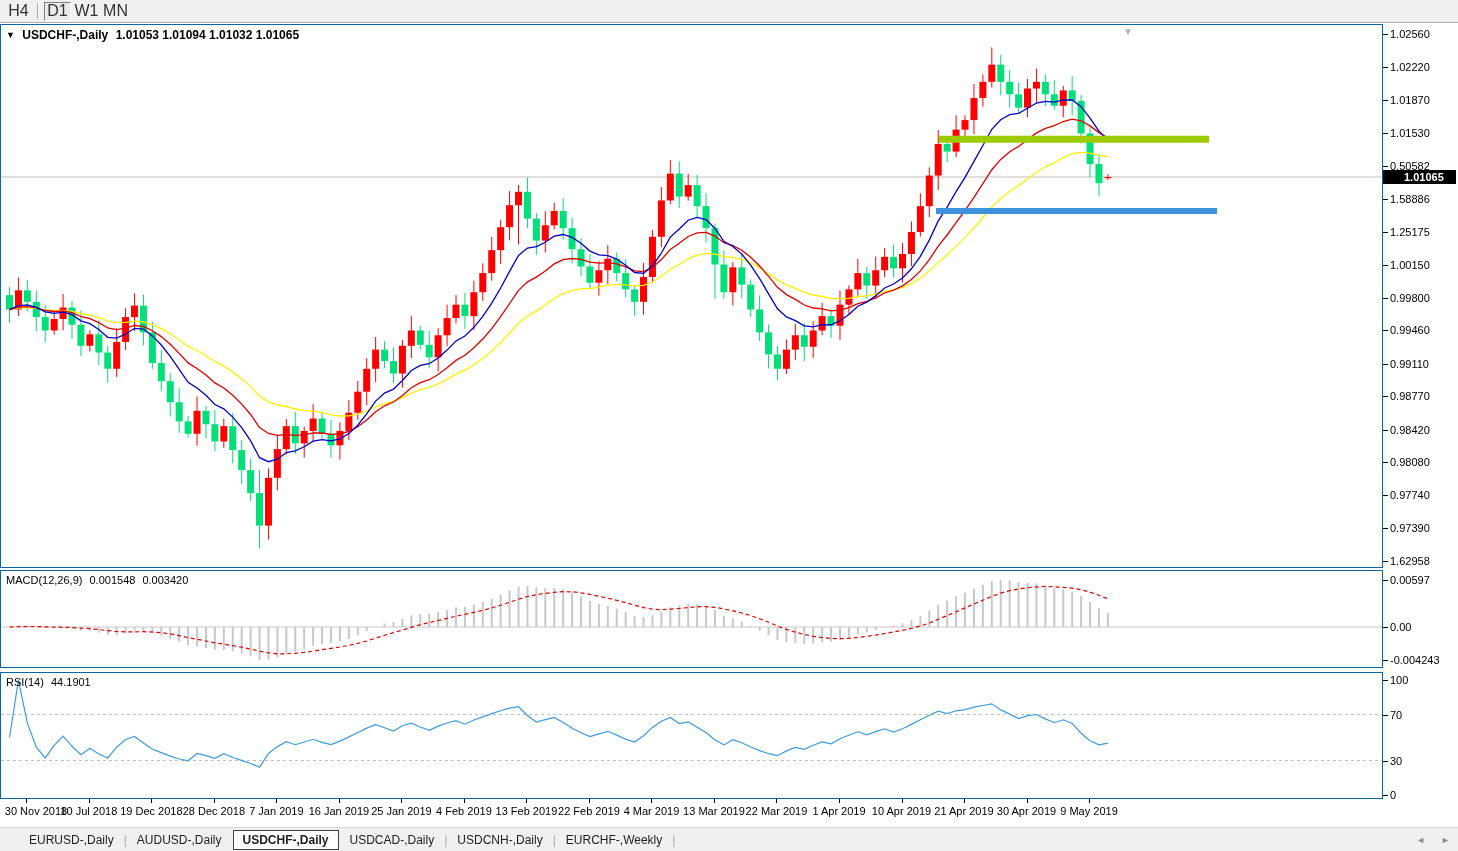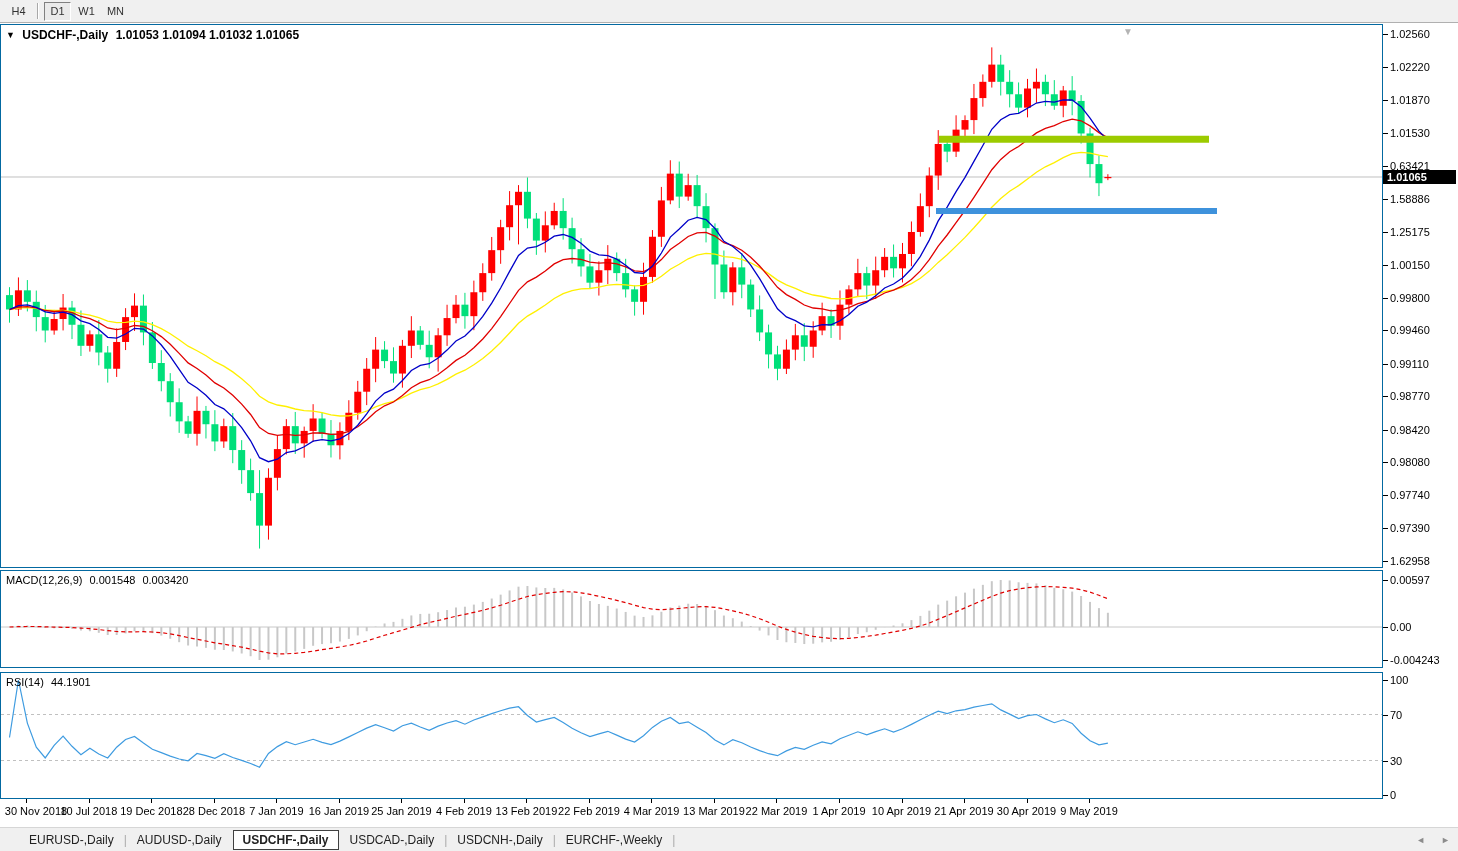--- a/index.html
+++ b/index.html
@@ -1,21 +1,21 @@
 <!DOCTYPE html>
 <html><head>
 <meta charset="utf-8">
 <style>
   html,body{margin:0;padding:0;width:1458px;height:851px;background:#fff;overflow:hidden;
     font-family:"Liberation Sans",sans-serif;position:relative}
   
   .toolbar{position:absolute;left:0;top:0;width:1458px;height:23px;background:#f0f0f0;
     border-bottom:1px solid #b0b0b0;display:flex;align-items:center;padding-left:4px;box-sizing:border-box}
   .tf-btn{height:19px;min-width:27px;display:flex;align-items:center;justify-content:center;
-    font-size:11px;color:#333;margin:0 1px;border:1px solid transparent;box-sizing:border-box}
+    font-size:16px;color:#333;margin:0 1px;border:1px solid transparent;box-sizing:border-box}
   .tf-btn.active{background:#eaeaea;border-color:#808080 #ffffff #ffffff #808080}
   .tf-sep{width:1px;height:16px;background:#a8a8a8;border-right:1px solid #fff;margin:0 4px}
   
   .plot{position:absolute;left:0;width:1383px;background:#fff;border:1px solid #0369a1;box-sizing:border-box}
   #price-plot{top:24px;height:544px}
   #macd-plot{top:570px;height:98px}
   #rsi-plot{top:672px;height:127px}
   .plot svg{position:absolute;left:0;top:0}
   .pane-label{position:absolute;left:5px;top:3px;font-size:11px;color:#000;white-space:nowrap;z-index:5}
   #price-plot .pane-label{font-size:12px;font-weight:bold}
@@ -23,21 +23,21 @@
   .dd-icon{font-size:9px;vertical-align:1px}
   .shift-marker{position:absolute;left:1122px;top:1px;font-size:10px;color:#b4b4b4;z-index:4}
   
   .axcol{position:absolute;left:1383px;width:75px;background:#fff}
   #price-axis{top:24px;height:544px}
   #macd-axis{top:570px;height:98px}
   #rsi-axis{top:672px;height:127px}
   .axlab{position:absolute;left:7px;font-size:11px;line-height:12px;color:#000;white-space:nowrap}
   .axlab::before{content:"";position:absolute;left:-7px;top:6px;width:5px;height:1px;background:#000}
   .price-badge{position:absolute;left:0;width:73px;height:14px;background:#000;color:#fff;
-    font-size:11px;font-weight:bold;line-height:14px;padding-left:4px;box-sizing:border-box;z-index:6}
+    font-size:11px;font-weight:bold;line-height:14px;padding-left:21px;box-sizing:border-box;z-index:6}
   
   .date-axis{position:absolute;left:0;top:799px;width:1383px;height:26px;background:#fff}
   .dtick{position:absolute;top:0;width:1px;height:4px;background:#000}
   .dlab{position:absolute;top:6px;font-size:11px;color:#000;transform:translateX(-50%);white-space:nowrap}
   
   .tabbar{position:absolute;left:0;top:827px;width:1458px;height:24px;background:#f0f0f0;
     border-top:1px solid #d6d6d6;display:flex;align-items:center;font-size:12px;color:#222;
     box-sizing:border-box;padding-left:20px}
   .tab{padding:2px 9px;white-space:nowrap}
   .tab.active{background:#fff;border:1px solid #404040;font-weight:bold;margin:0 2px}
@@ -472,21 +472,21 @@
       <line x1="0" y1="87.5" x2="1381" y2="87.5" stroke="#C0C0C0" stroke-width="1" stroke-dasharray="3 3"></line>
       <polyline points="8.5,64.5 17.43,7.0 26.36,50.1 35.29,74.1 44.22,84.9 53.15,72.3 62.08,63.2 71.00999999999999,73.3 79.94,81.8 88.87,75.3 97.8,81.0 106.72999999999999,85.0 115.66,74.2 124.59,66.5 133.51999999999998,63.5 142.45,70.1 151.38,76.3 160.31,79.6 169.24,83.1 178.17,86.0 187.1,87.8 196.03,80.5 204.95999999999998,82.7 213.89,85.4 222.82,80.6 231.75,84.5 240.68,87.4 249.60999999999999,90.5 258.53999999999996,94.2 267.46999999999997,80.4 276.4,73.6 285.33,68.7 294.26,71.7 303.19,69.0 312.12,66.3 321.05,69.3 329.98,71.5 338.90999999999997,68.1 347.84,63.9 356.77,59.5 365.7,55.1 374.63,51.7 383.56,54.8 392.49,58.0 401.41999999999996,52.7 410.34999999999997,50.1 419.28,54.0 428.21,57.4 437.14,53.1 446.07,50.0 455,47.7 463.93,51.2 472.86,47.0 481.78999999999996,43.9 490.71999999999997,40.6 499.65,37.7 508.58,35.1 517.51,33.7 526.4399999999999,42.5 535.37,49.0 544.3,46.6 553.23,44.4 562.16,49.5 571.09,55.3 580.02,59.7 588.9499999999999,63.6 597.88,60.9 606.81,58.3 615.74,62.1 624.67,66.1 633.6,69.1 642.53,62.8 651.46,54.4 660.39,48.3 669.3199999999999,44.5 678.25,50.6 687.18,48.8 696.11,54.2 705.04,59.5 713.97,67.0 722.9,71.9 731.8299999999999,66.7 740.76,69.8 749.6899999999999,74.0 758.62,77.6 767.55,80.7 776.48,82.7 785.41,77.9 794.3399999999999,74.4 803.27,76.3 812.1999999999999,72.3 821.13,68.9 830.06,70.8 838.99,65.7 847.92,62.3 856.85,58.8 865.78,61.9 874.7099999999999,58.6 883.64,55.8 892.5699999999999,59.0 901.5,55.8 910.43,51.4 919.36,46.8 928.29,42.2 937.22,38.2 946.15,40.6 955.0799999999999,37.8 964.01,36.7 972.9399999999999,34.2 981.87,32.5 990.8,30.8 999.73,36.9 1008.66,41.1 1017.5899999999999,45.5 1026.52,42.6 1035.45,41.5 1044.3799999999999,45.9 1053.31,49.7 1062.24,46.8 1071.17,50.4 1080.1,60.2 1089.03,67.7 1097.96,71.9 1106.8899999999999,70.2" fill="none" stroke="#3E9BE0" stroke-width="1.2"></polyline>
     </svg>
 </div>
 
 <div class="axcol" id="price-axis">
     <div class="axlab" style="top: 4px;">1.02560</div>
     <div class="axlab" style="top: 36.5191px;">1.02220</div>
     <div class="axlab" style="top: 69.9946px;">1.01870</div>
     <div class="axlab" style="top: 102.514px;">1.01530</div>
-    <div class="axlab" style="top: 135.989px;">0.63421</div>
+    <div class="axlab" style="top: 135.989px;">0.50582</div>
     <div class="axlab" style="top: 168.508px;">1.58886</div>
     <div class="axlab" style="top: 201.984px;">1.25175</div>
     <div class="axlab" style="top: 234.503px;">1.00150</div>
     <div class="axlab" style="top: 267.978px;">0.99800</div>
     <div class="axlab" style="top: 300.497px;">0.99460</div>
     <div class="axlab" style="top: 333.973px;">0.99110</div>
     <div class="axlab" style="top: 366.492px;">0.98770</div>
     <div class="axlab" style="top: 399.967px;">0.98420</div>
     <div class="axlab" style="top: 432.486px;">0.98080</div>
     <div class="axlab" style="top: 465.005px;">0.97740</div>

